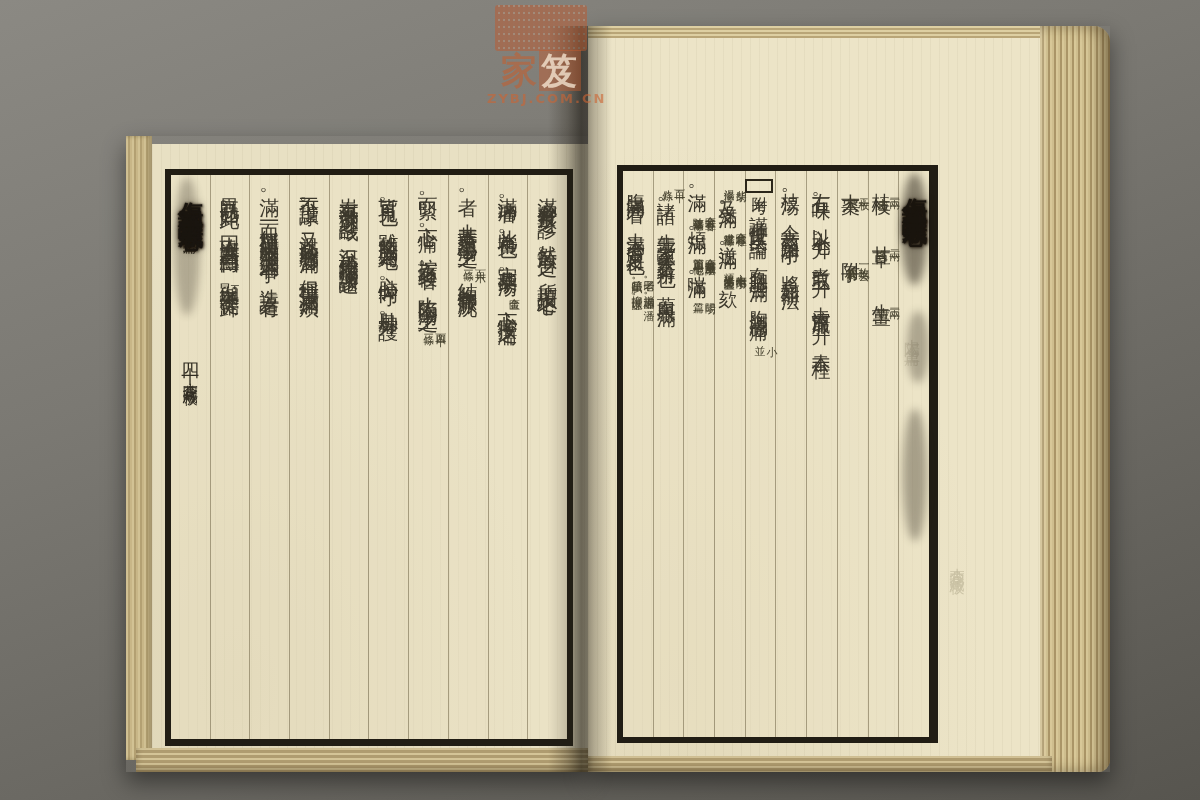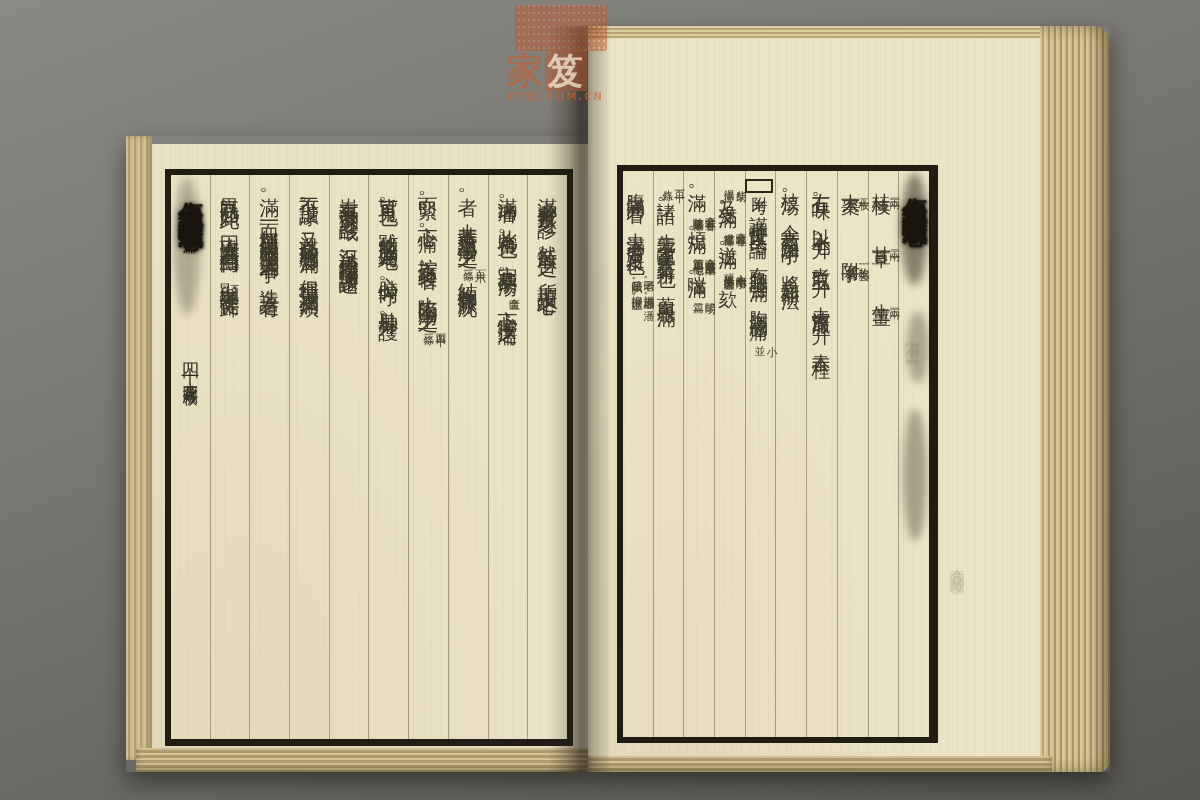--- a/index.html
+++ b/index.html
@@ -61,27 +61,27 @@
   .section-text{font-size:14px;letter-spacing:2px;color:#332f24;margin-top:6px;}
   .folio-text{font-size:18px;letter-spacing:4px;color:#302c21;}
   .publisher-text{font-size:15px;letter-spacing:2px;color:#332f24;}
 
   .blot{position:absolute;background:rgba(26,20,11,.6);filter:blur(4px);border-radius:50%;pointer-events:none;}
 
   .ghost{position:absolute;z-index:4;writing-mode:vertical-rl;text-orientation:upright;
     color:#8f8769;filter:blur(.6px);pointer-events:none;}
 
   
-  .watermark{position:absolute;left:487px;top:5px;width:108px;z-index:7;pointer-events:none;margin-left:20px;}
+  .watermark{position:absolute;left:487px;top:5px;width:108px;z-index:7;text-align:center;pointer-events:none;}
   .wm-seal{width:92px;height:46px;margin:0 auto;border-radius:3px;opacity:.5;
     background:repeating-linear-gradient(90deg,#c05a2e 0 3px,rgba(192,90,46,.25) 3px 5px),
       repeating-linear-gradient(180deg,rgba(255,200,160,.5) 0 2px,rgba(192,90,46,.9) 2px 7px);}
   .wm-chars{font-size:36px;font-weight:bold;color:rgba(198,92,44,.55);letter-spacing:2px;line-height:40px;filter:blur(.7px);}
   .wm-chars .wm-c2{background:rgba(198,92,44,.45);color:rgba(250,235,215,.75);padding:0 2px;}
-  .wm-url{font-size:10px;font-weight:bold;color:rgba(205,100,50,.6);letter-spacing:2px;filter:blur(.4px);}
+  .wm-url{font-size:13px;font-weight:bold;color:rgba(205,100,50,.6);letter-spacing:2px;filter:blur(.4px);}
 </style>
 </head>
 <body>
 
 <div class="scene">
 
   <div class="block block-left">
     <div class="edge-left"></div>
     <div class="paper"></div>
     <div class="edge-bottom"></div>

